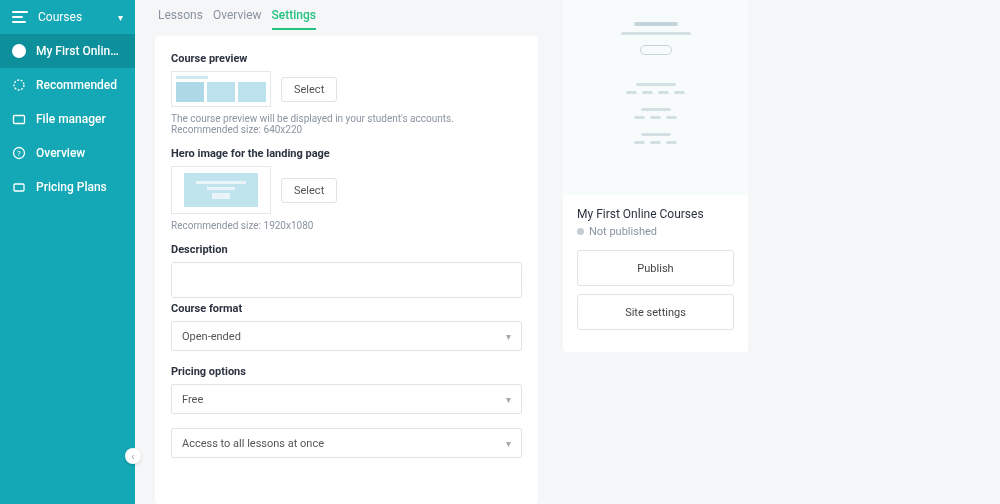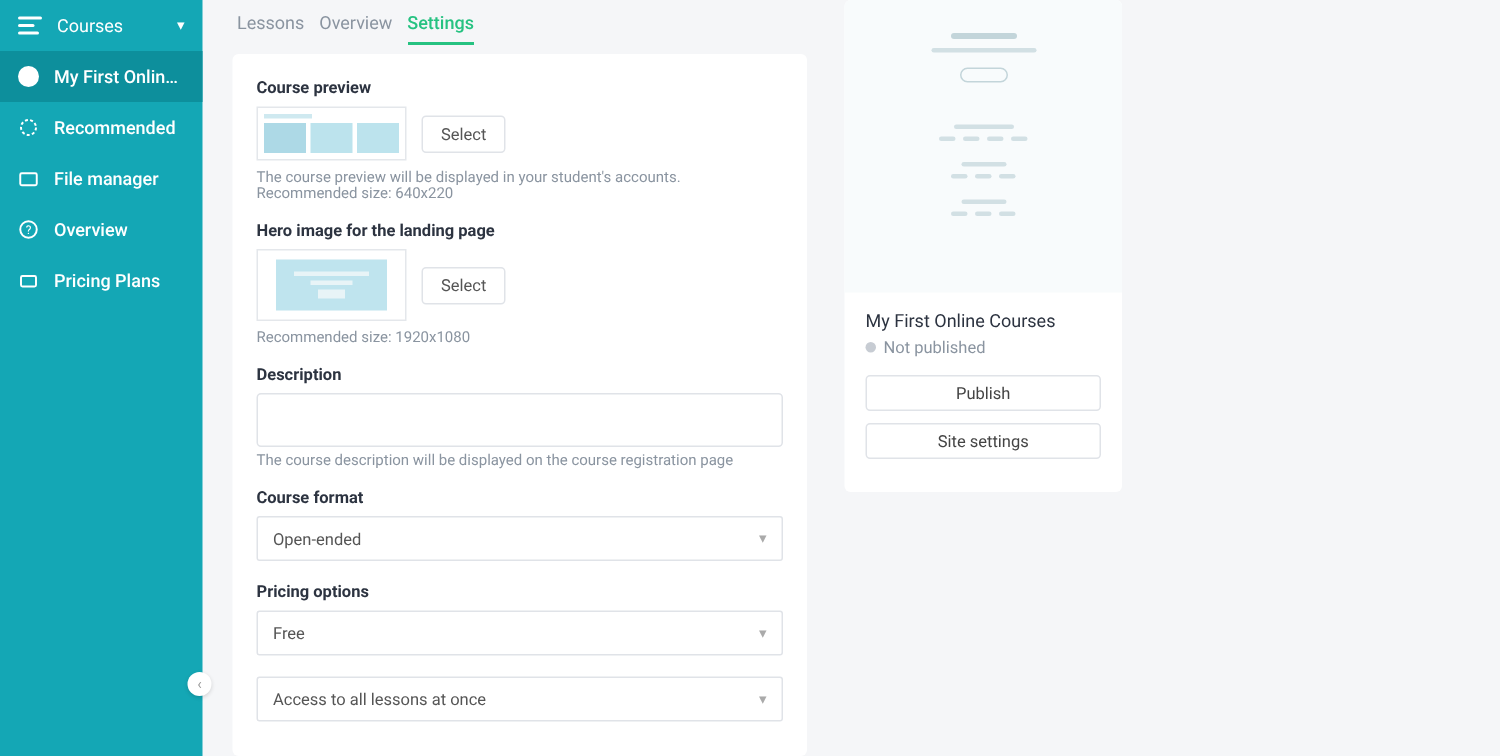--- a/index.html
+++ b/index.html
@@ -45,21 +45,21 @@
 .mock .ms{width:70px;height:3px;background:#d2e0e4;border-radius:2px;margin-bottom:10px}
 .mock .mb{width:32px;height:10px;border:1px solid #c3d5da;border-radius:6px;margin-bottom:28px}
 .mock .blk{display:flex;flex-direction:column;align-items:center;gap:5px;margin-bottom:14px}
 .mock .ln{height:3px;background:#d2e0e4;border-radius:2px}
 .mock .dr{display:flex;gap:5px}
 .mock .dash{width:11px;height:3px;background:#d2e0e4;border-radius:2px}
 .sc-body{padding:12px 14px 0 14px}
 .sc-title{font-size:12px;color:#2c3340;margin-bottom:4px}
 .sc-status{font-size:11px;color:#8a94a0;display:flex;align-items:center;gap:5px;margin-bottom:12px}
 .sc-status::before{content:"";width:7px;height:7px;border-radius:50%;background:#c7ccd3}
-.sc-btn{width:100%;height:24px;border:1px solid #e0e3e8;border-radius:3px;background:#fff;font-size:11px;color:#444;cursor:pointer;margin-bottom:8px}
+.sc-btn{width:100%;height:36px;border:1px solid #e0e3e8;border-radius:3px;background:#fff;font-size:11px;color:#444;cursor:pointer;margin-bottom:8px}
 svg{display:block}
 </style>
 </head>
 <body>
 
 <div class="sidebar">
   <div class="sb-head">
     <span class="ico">
         <span></span>
         <span></span>
@@ -138,21 +138,20 @@
           <div class="l2"></div>
           <div class="btn"></div>
         </div>
     </div>
     <button class="sel-btn">Select</button>
   </div>
   <div class="hint">Recommended size: 1920x1080</div>
 
   <div class="sec-lbl">Description</div>
   <div class="desc-area"></div>
-  <div class="hint">The course description will be displayed on the course registration page</div>
 
   <div class="sec-lbl">Course format</div>
   <div class="select">
       <span>Open-ended</span>
       <span class="arr">▾</span>
     </div>
 
   <div class="sec-lbl">Pricing options</div>
   <div class="select">
       <span>Free</span>

